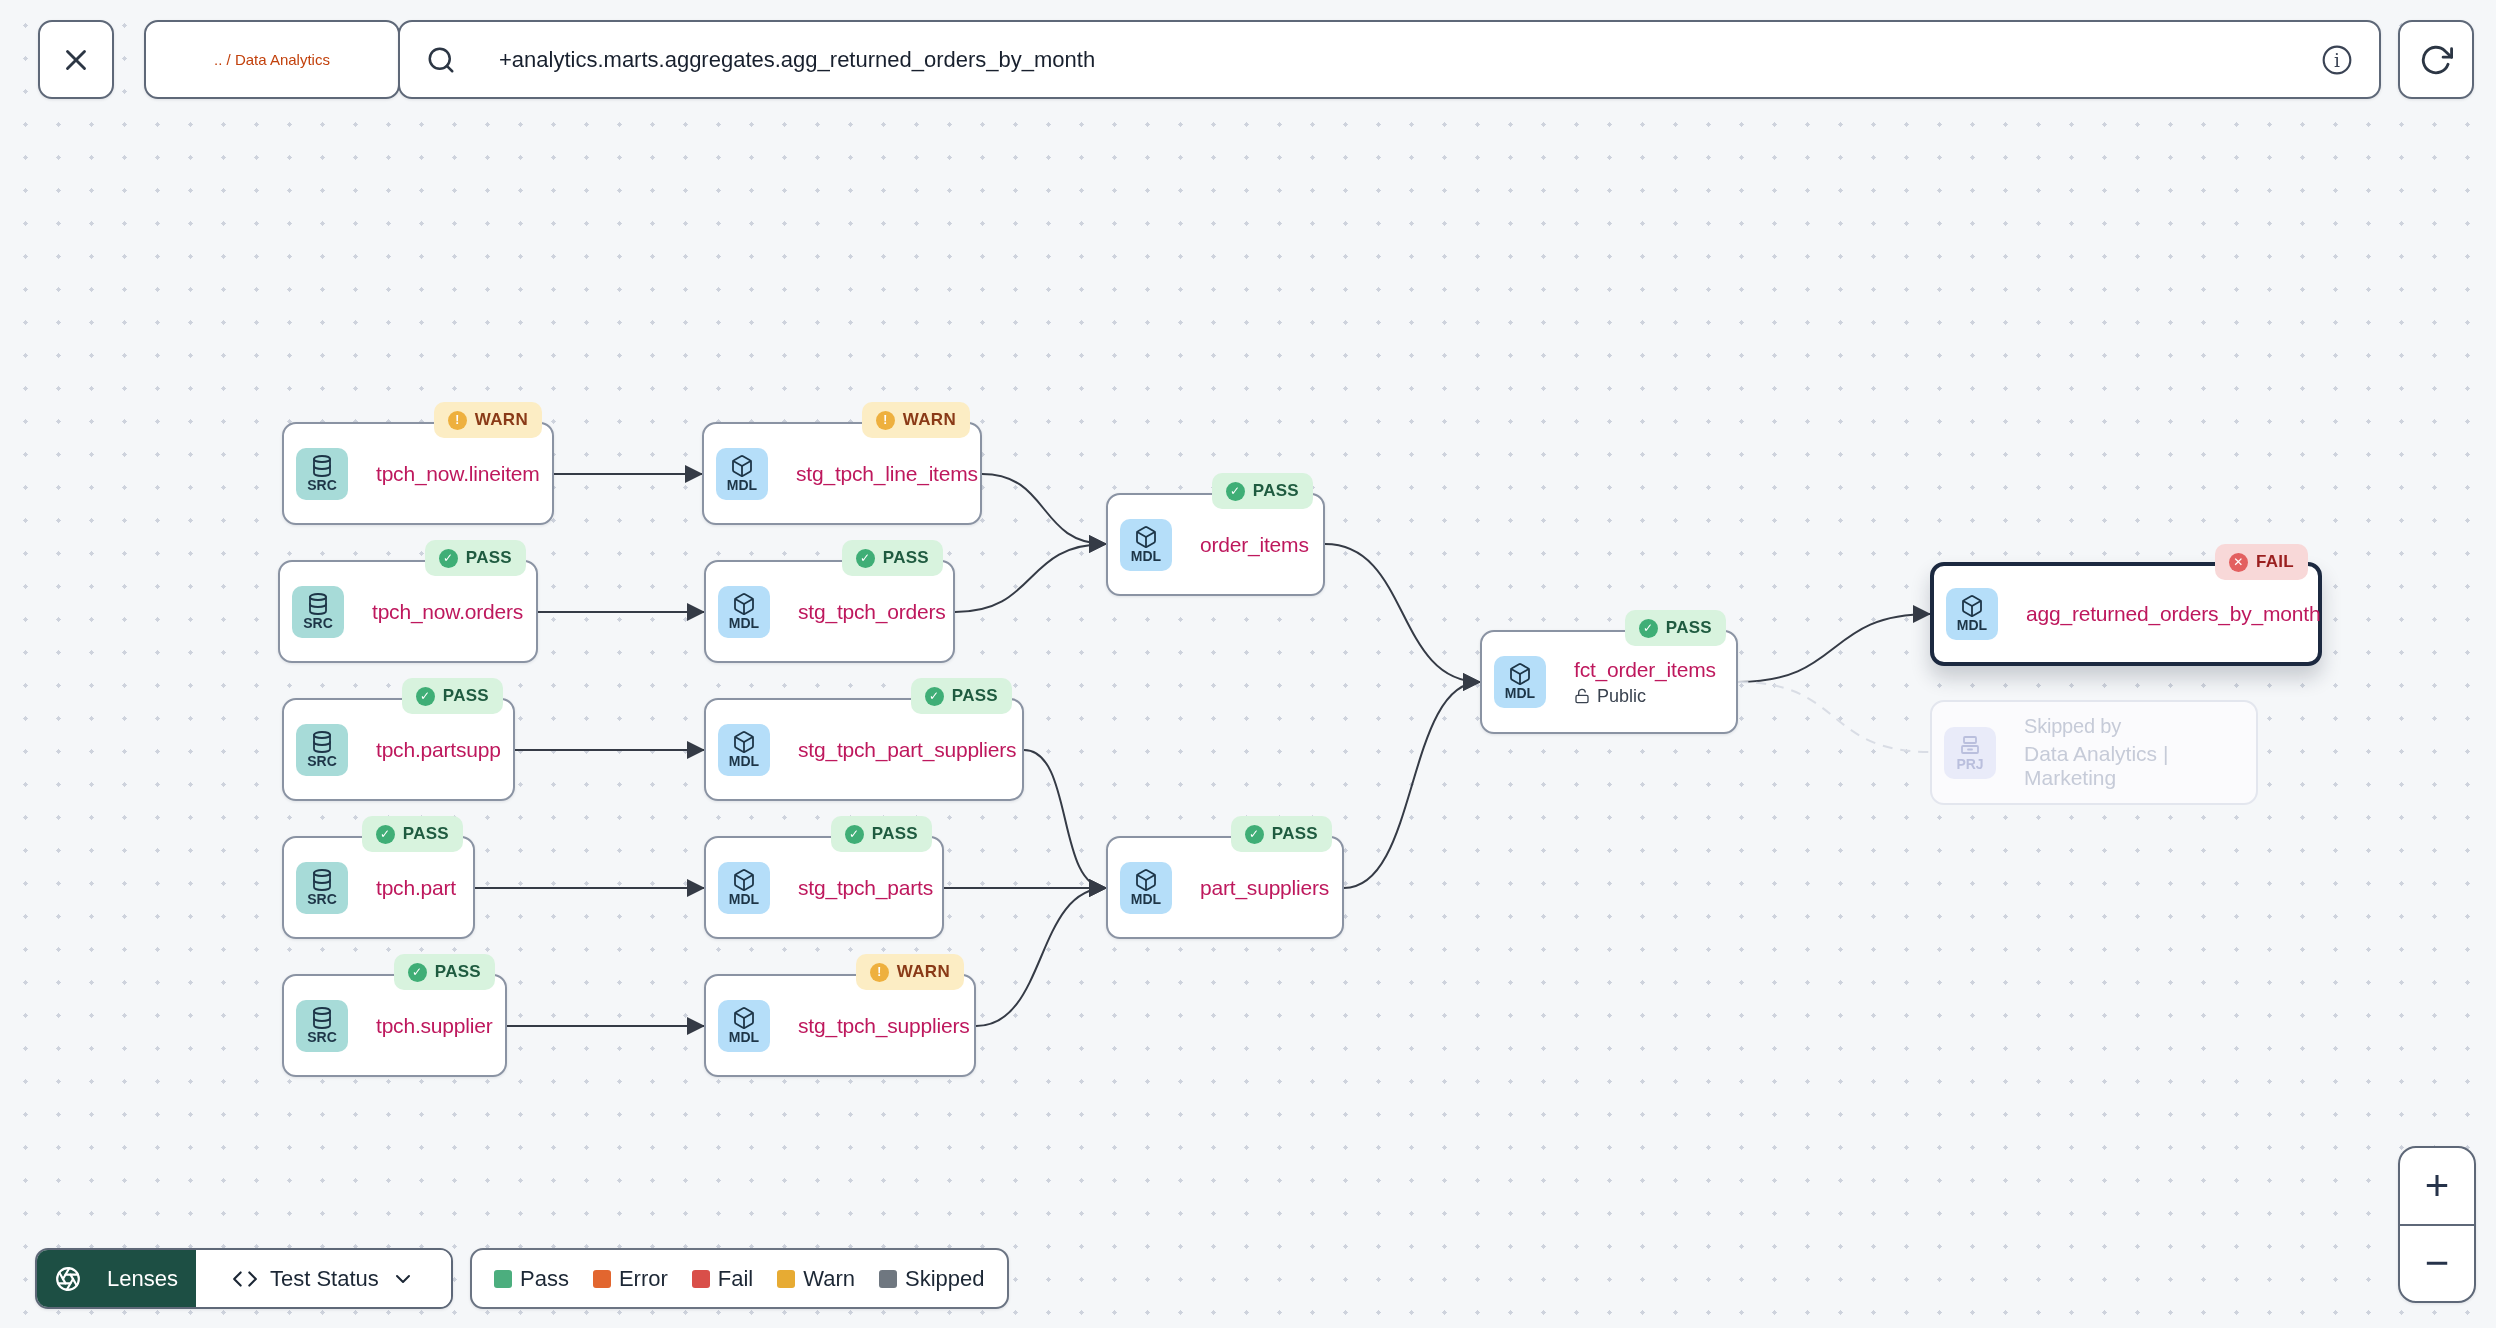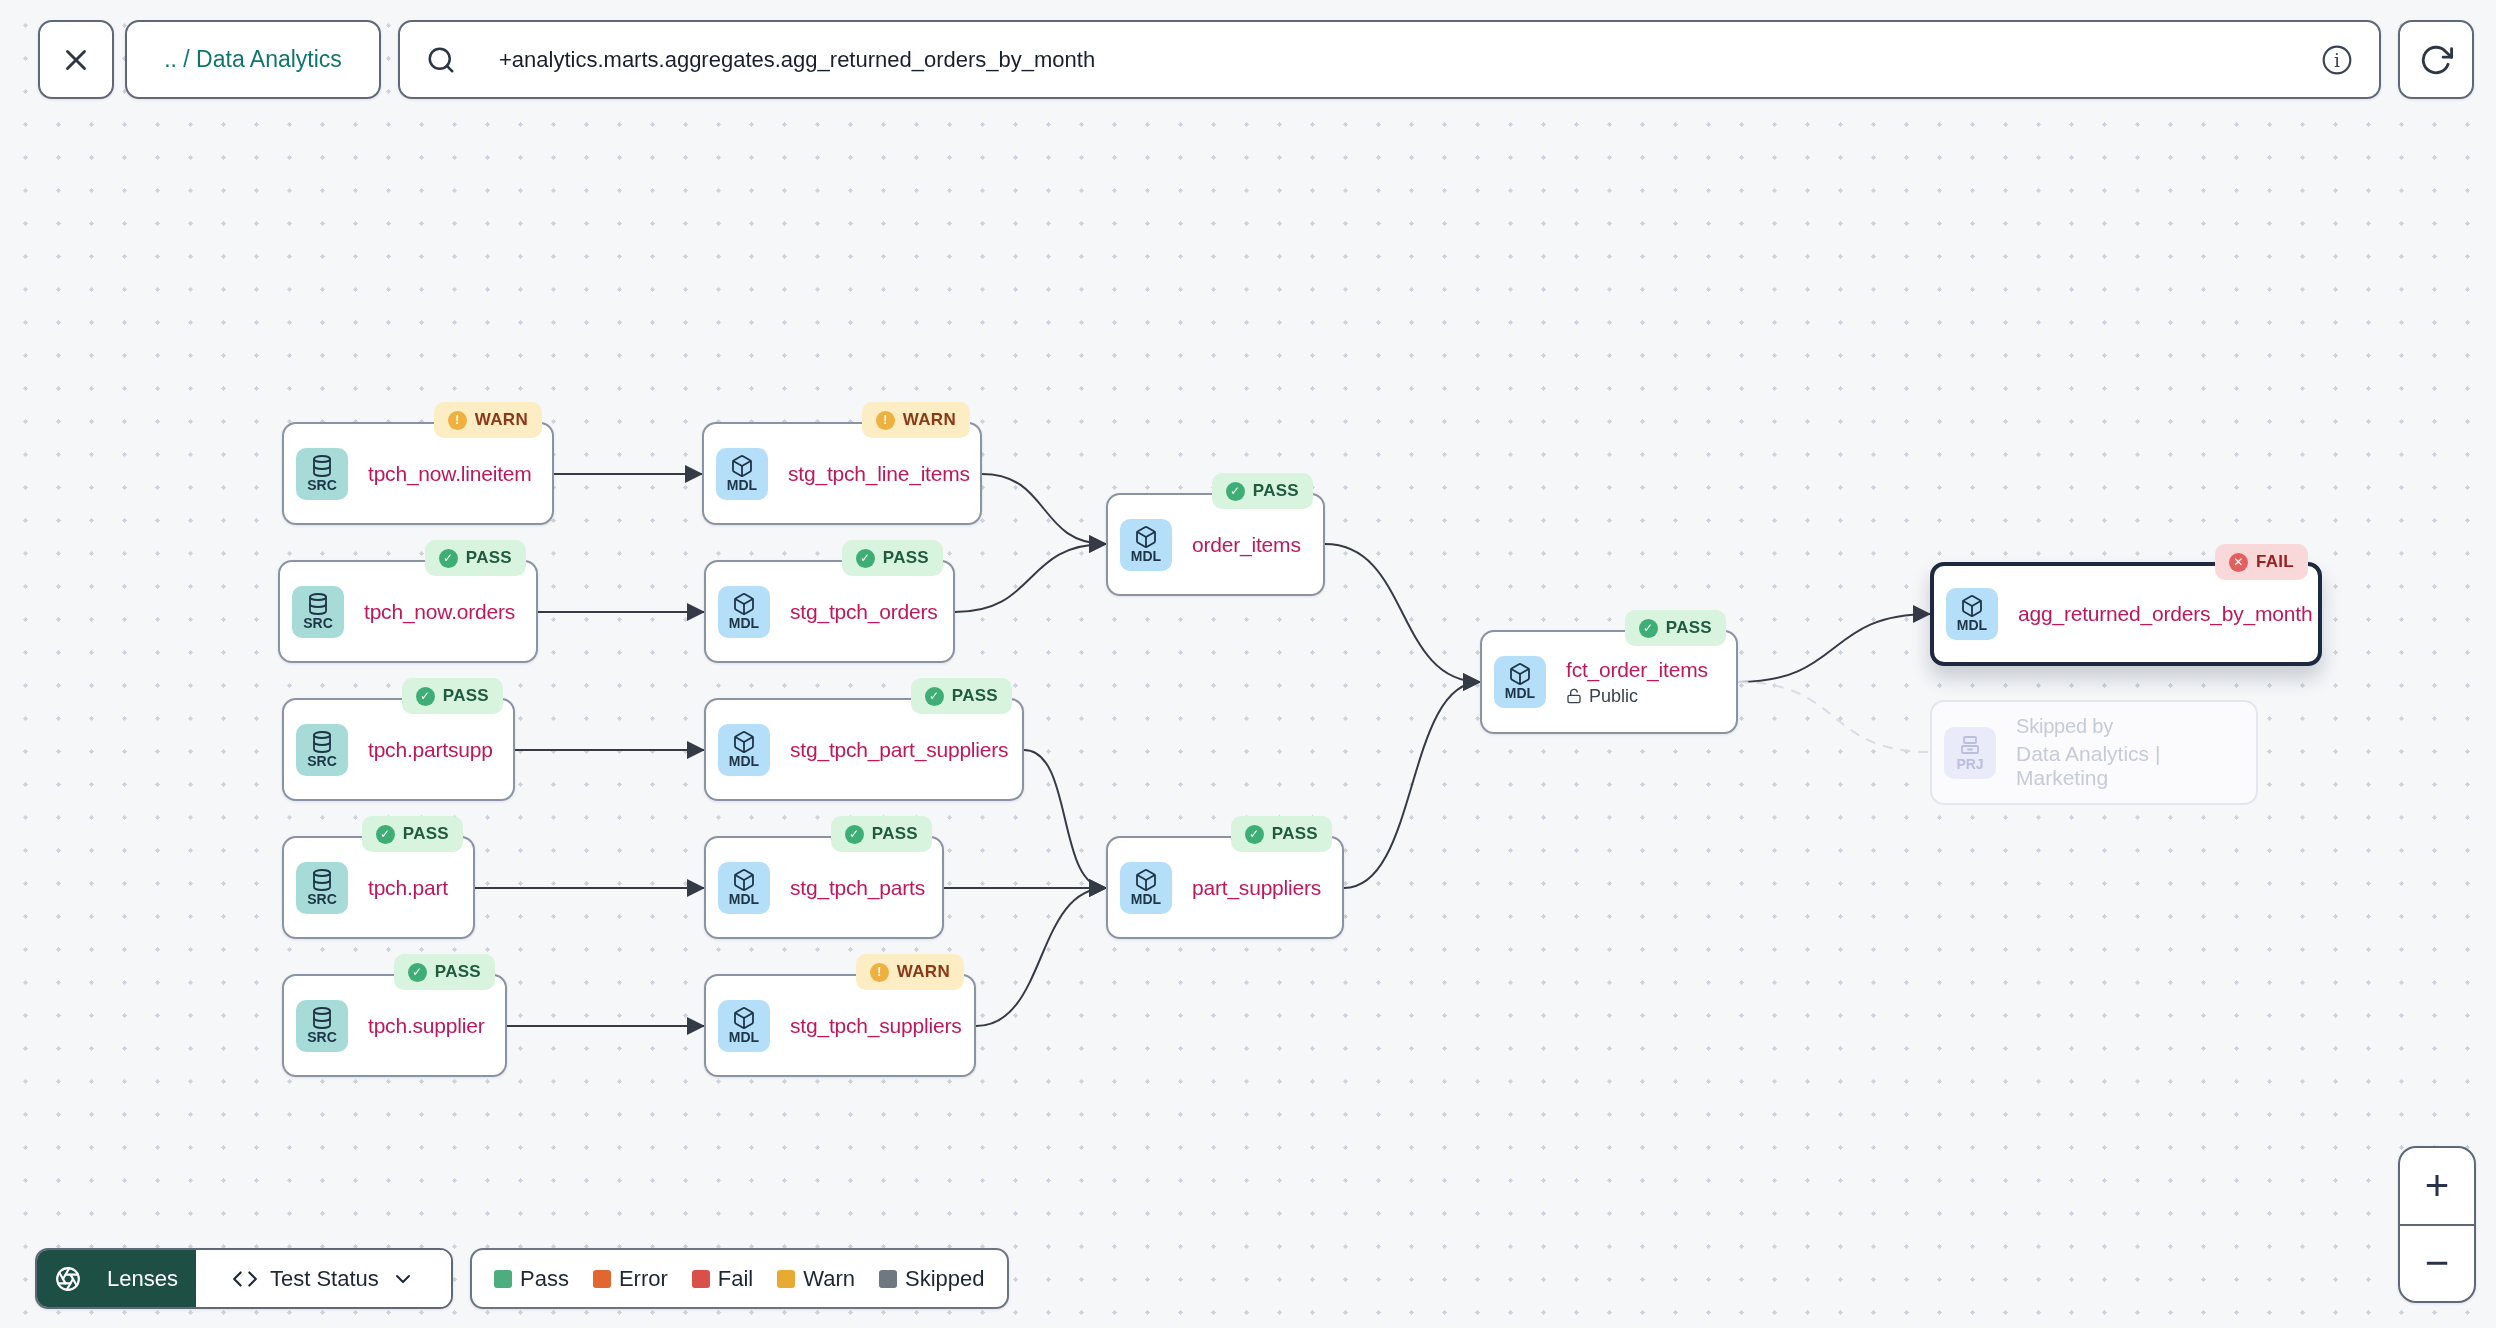--- a/index.html
+++ b/index.html
@@ -16,21 +16,21 @@
 
   
   .bar-item {
     position: absolute; top: 20px; height: 79px;
     background: #ffffff; border: 2px solid #5e6878; border-radius: 14px;
     display: flex; align-items: center; justify-content: center;
     box-shadow: 0 1px 3px rgba(16,24,40,.10);
     z-index: 10;
   }
   .btn-close { left: 38px; width: 76px; cursor: pointer; }
-  .breadcrumb-btn { left: 125px; width: 256px; font-size: 23px; color: #0f766e; cursor: pointer; }
+  .breadcrumb-btn { left: 144px; width: 256px; font-size: 15px; color: #c2410c; cursor: pointer; }
   .search-box { left: 398px; width: 1983px; justify-content: flex-start; padding: 0 26px; gap: 15px; }
   .search-box input {
     flex: 1; border: none; outline: none; background: transparent;
     font-family: inherit; font-size: 22px; color: #18202e; margin-left: 28px;
   }
   .btn-refresh { left: 2398px; width: 76px; cursor: pointer; }
   .icon { flex: 0 0 auto; }
 
   
   #edges { position: absolute; left: 0; top: 0; z-index: 1; }
@@ -41,21 +41,21 @@
   #nodes-layer { position: absolute; left: 0; top: 0; width: 100%; height: 100%; z-index: 2; }
   .node {
     position: absolute; background: #ffffff;
     border: 2px solid #8a93a3; border-radius: 14px;
     display: flex; align-items: center; padding: 0 14px 0 12px;
     box-shadow: 0 1px 3px rgba(20,30,50,.10);
   }
   .node.selected { border: 4px solid #1c2940; box-shadow: 0 12px 20px rgba(20,30,50,.20); }
   .node.ghost { border-color: #e3e6ee; background: #fbfbfd; box-shadow: none; }
   .chip {
-    width: 52px; height: 52px; border-radius: 10px; margin-right: 20px;
+    width: 52px; height: 52px; border-radius: 10px; margin-right: 28px;
     display: flex; flex-direction: column; align-items: center; justify-content: center;
     flex: 0 0 auto;
   }
   .chip-src { background: #a7dbd8; }
   .chip-mdl { background: #b5def9; }
   .chip-prj { background: #e9ebf9; }
   .chip-icon { display: none; stroke: #1d3547; }
   .chip-label { font-size: 14px; font-weight: 600; color: #1d3547; line-height: 1.1; }
   .node.ghost .chip-icon { stroke: #babfdd; }
   .node.ghost .chip-label { color: #babfdd; }

